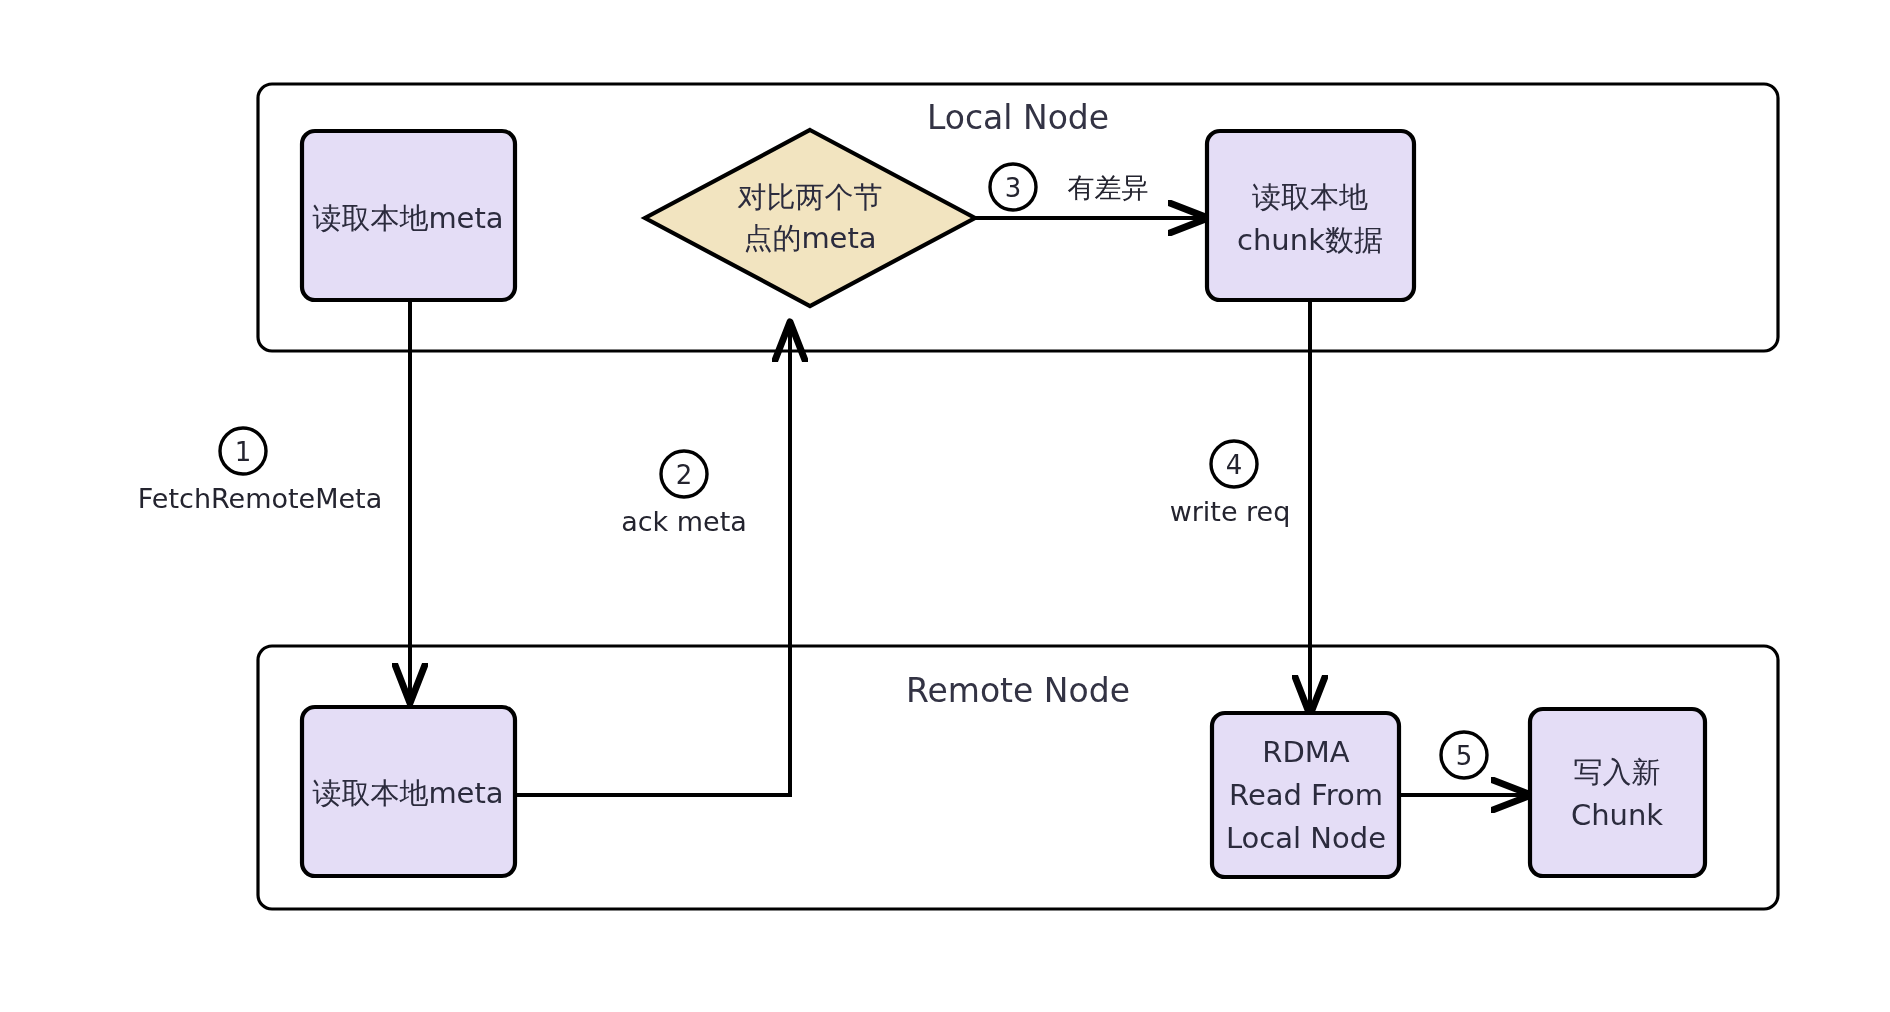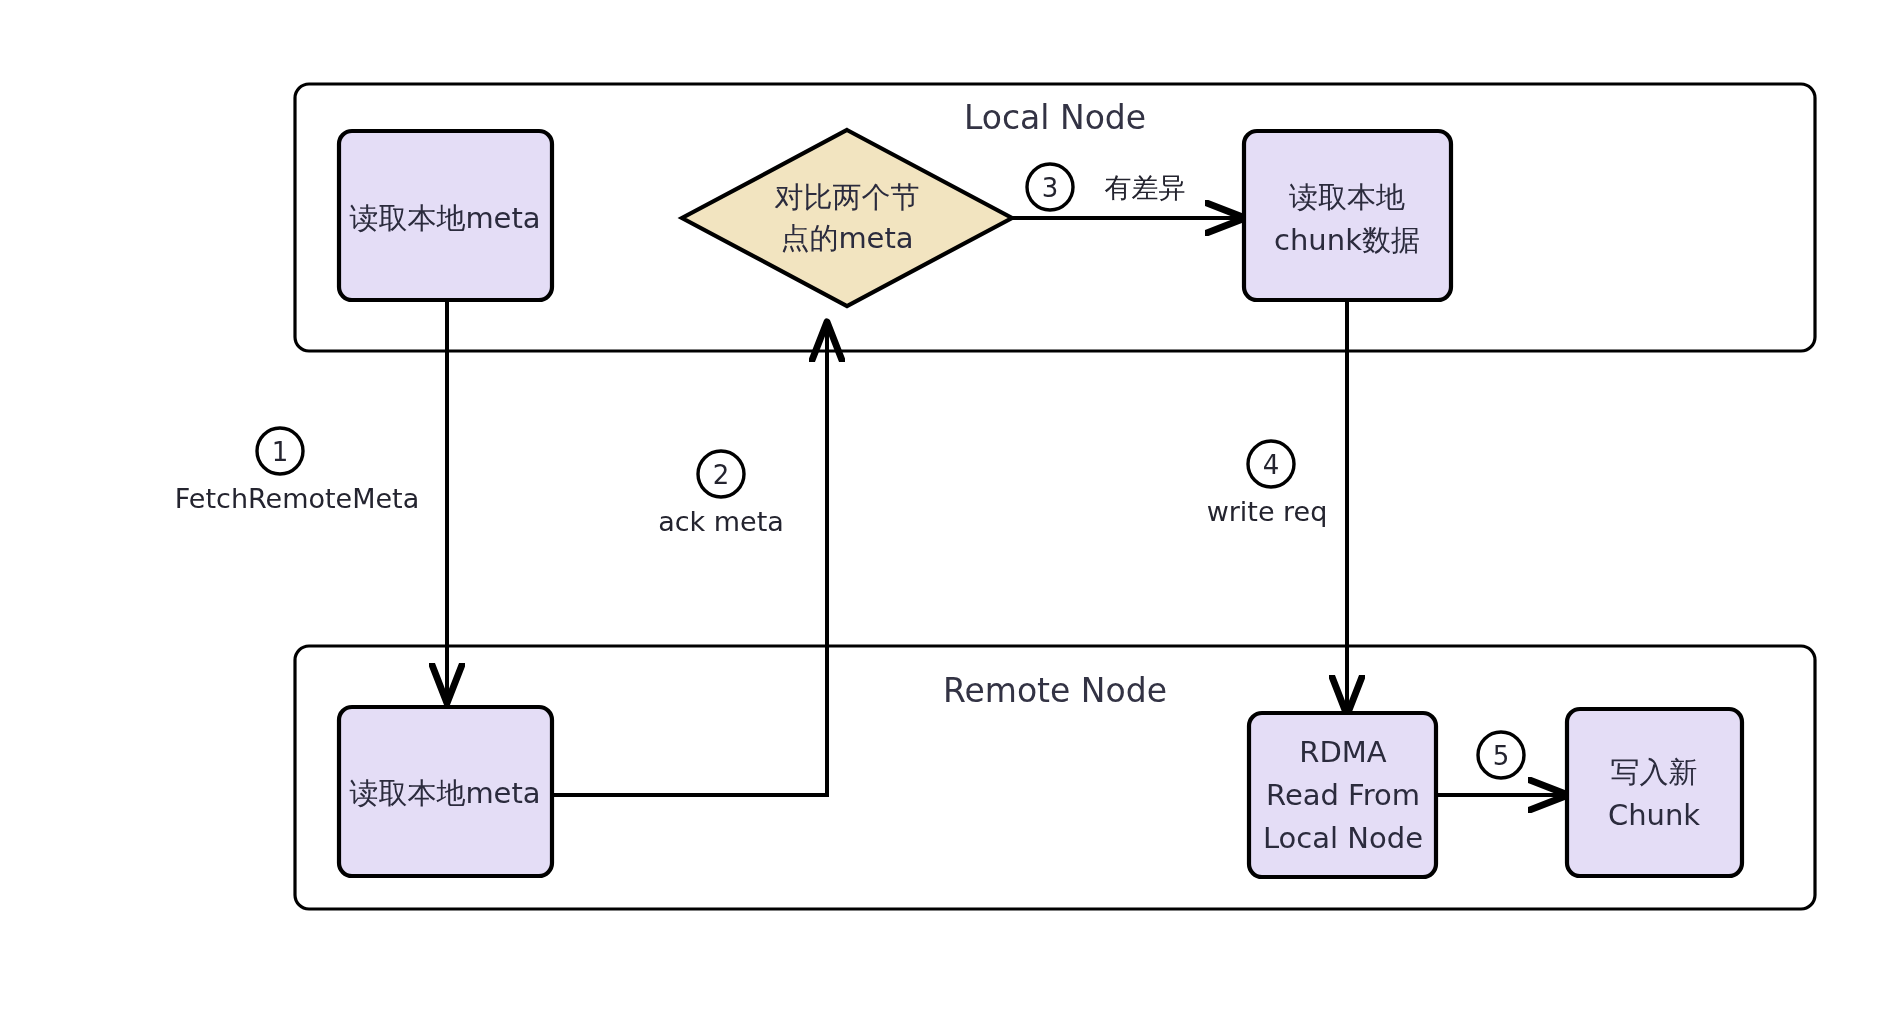--- a/index.html
+++ b/index.html
@@ -10,21 +10,20 @@
   body {
     width: 1890px;
     height: 1012px;
     font-family: "DejaVu Sans", "Liberation Sans", sans-serif;
     overflow: hidden;
   }
   #diagram-root {
     position: relative;
     width: 1538px;
     height: 1012px;
-    padding-left: 37px;
   }
   svg#flow {
     display: block;
     width: 1890px;
     height: 1012px;
   }
   .cluster-rect {
     fill: #ffffff;
     stroke: #000000;
     stroke-width: 3.2;

